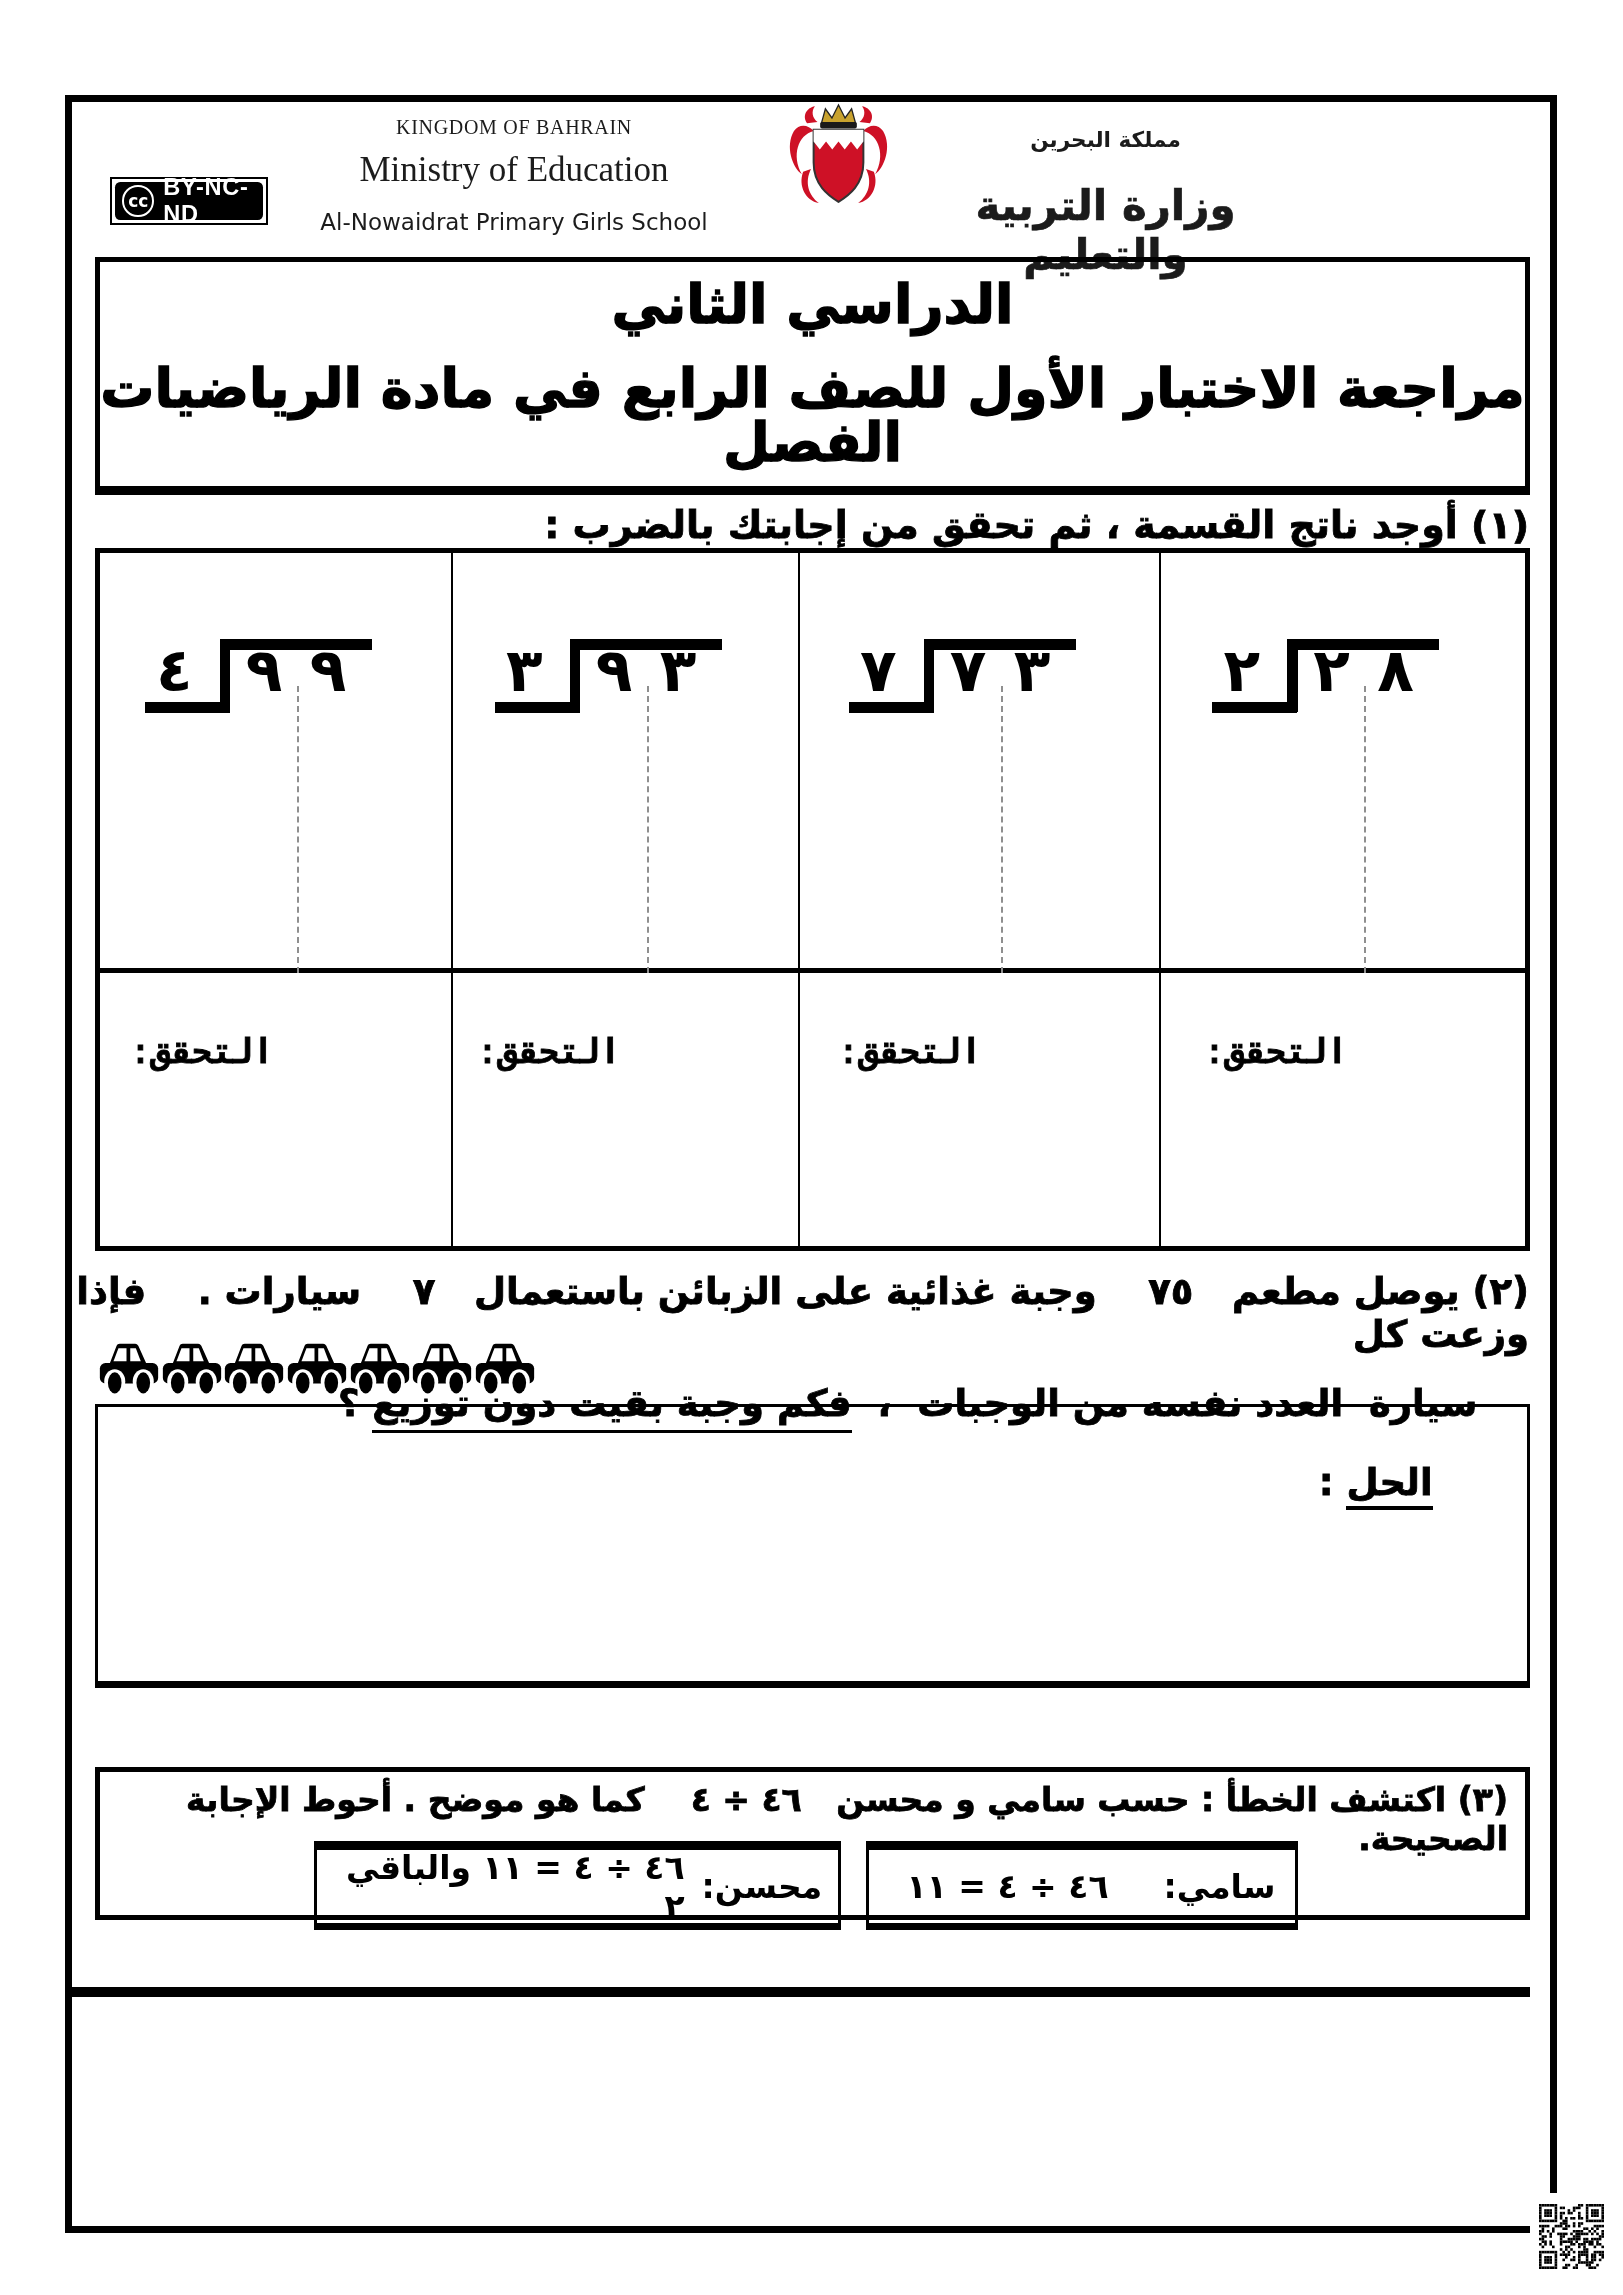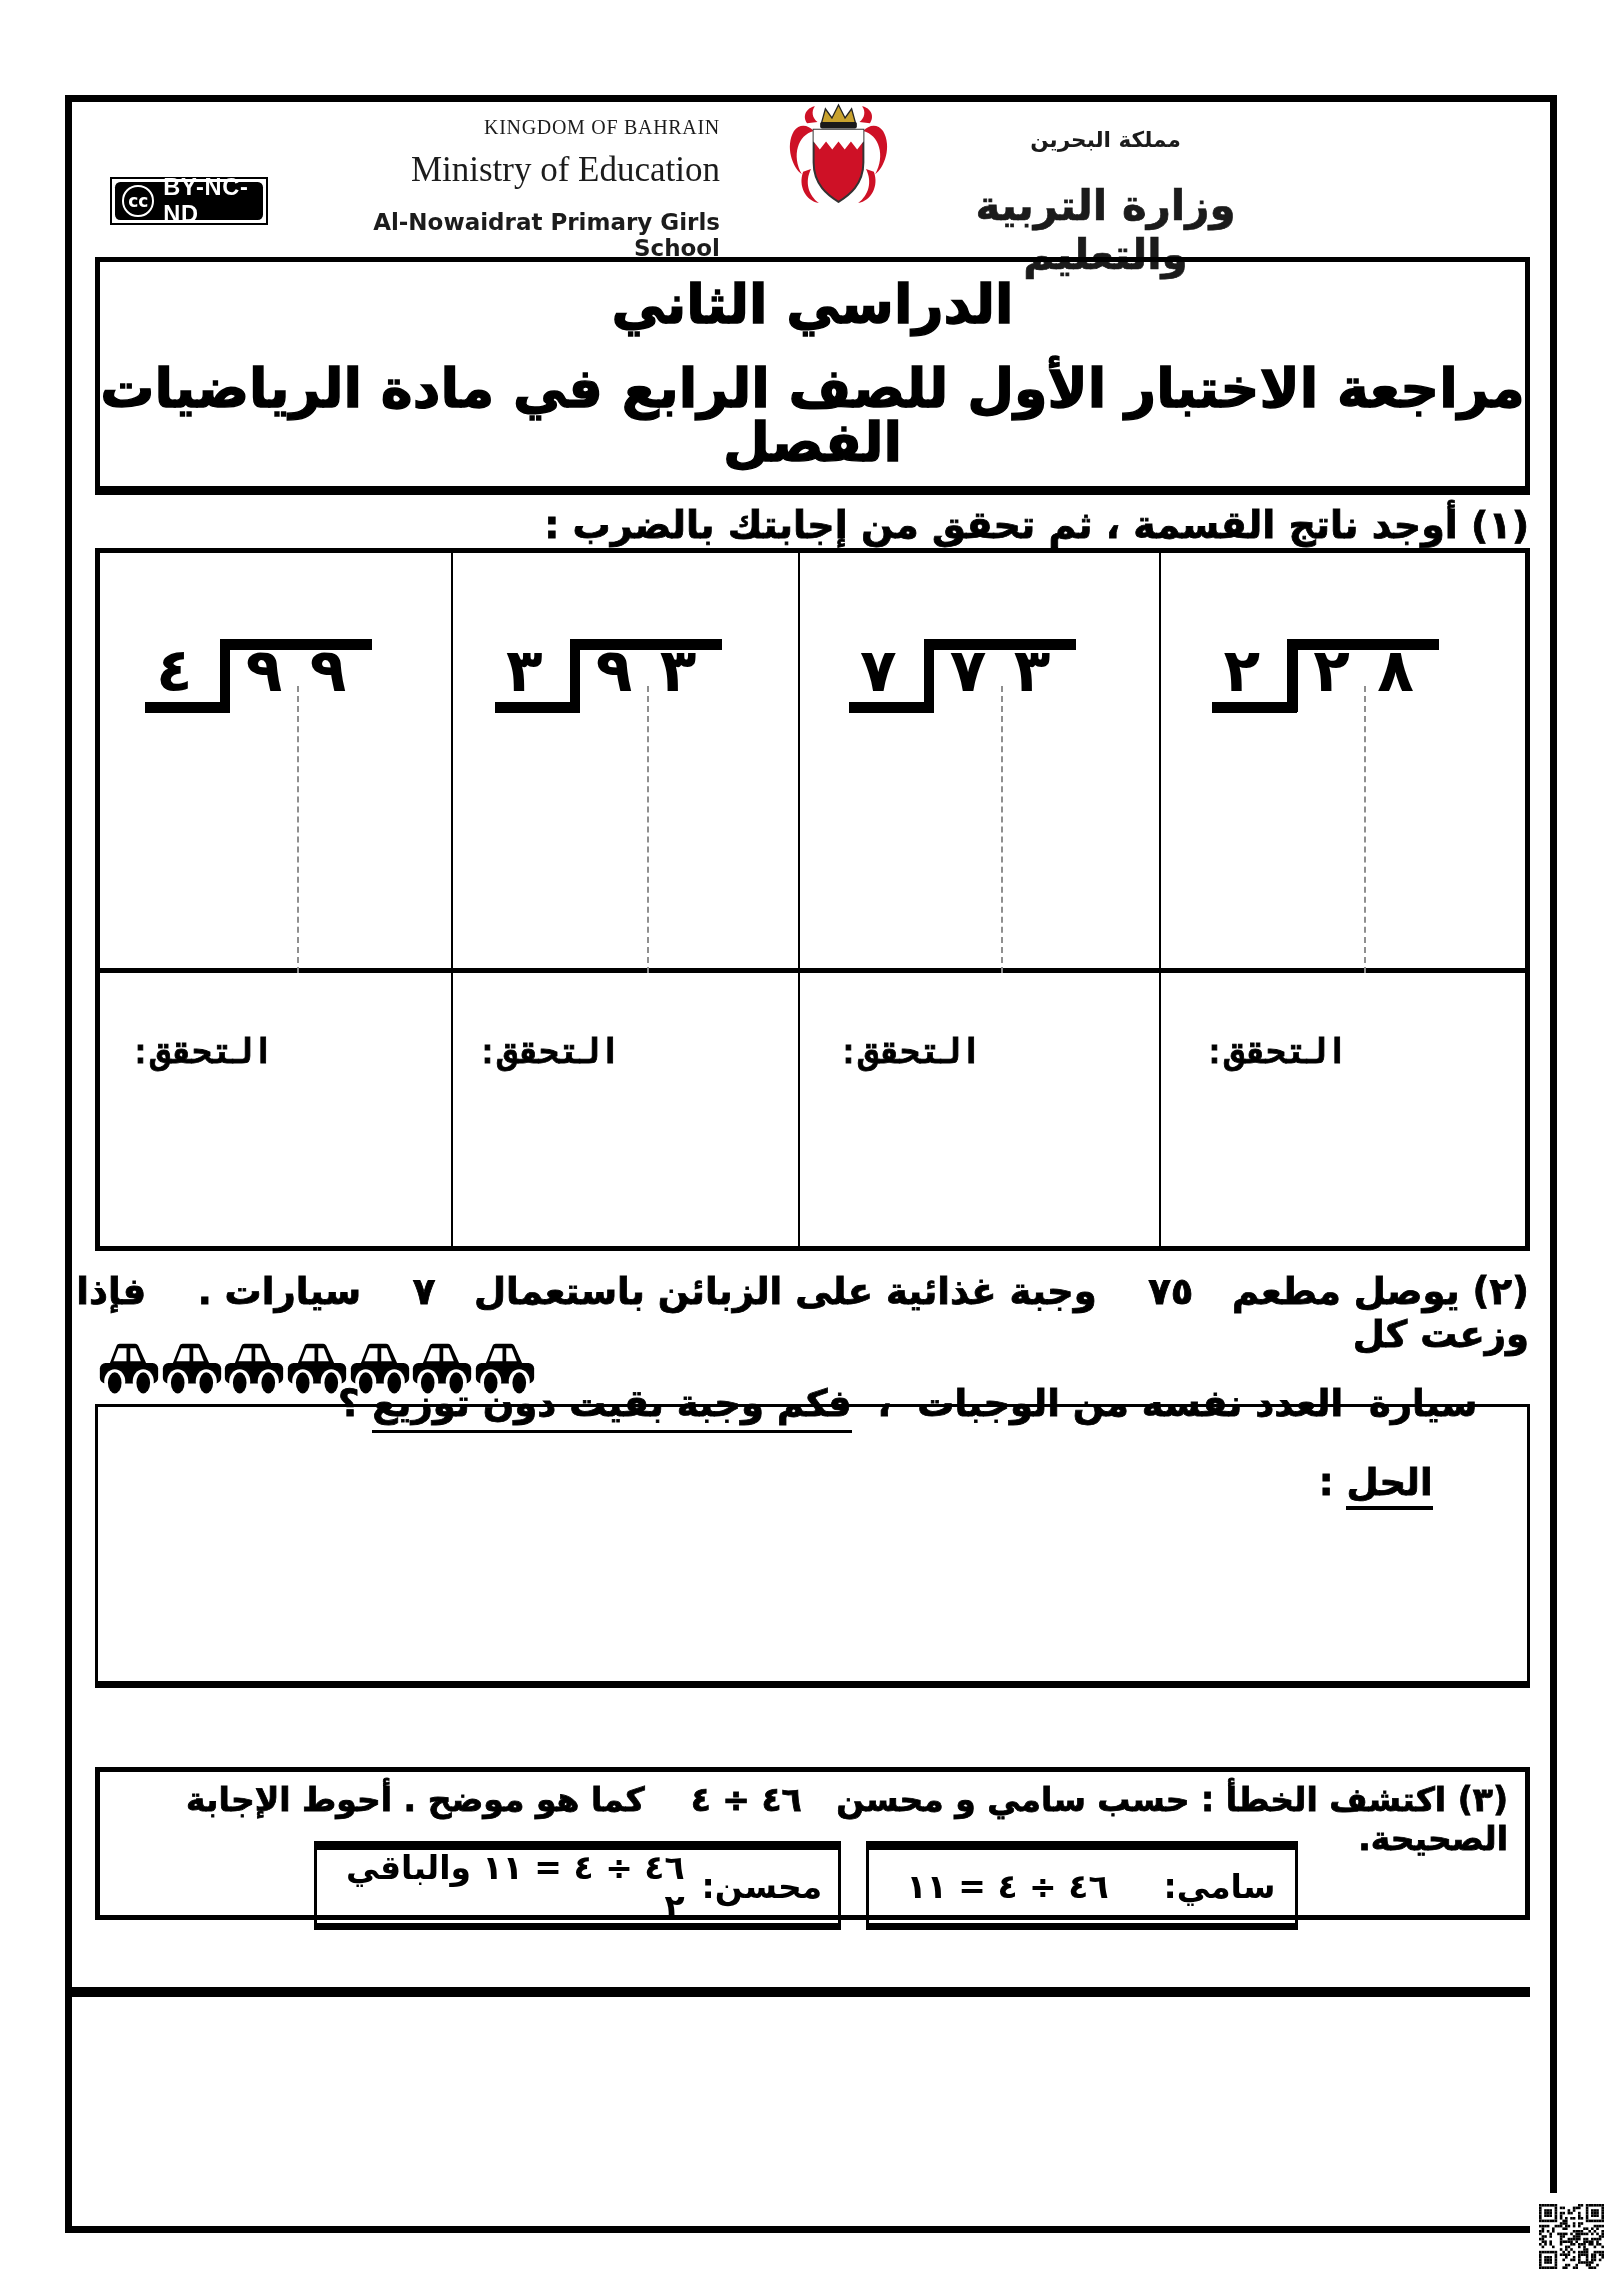--- a/index.html
+++ b/index.html
@@ -20,24 +20,24 @@
   .cc-badge { left:110px; top:177px; width:158px; height:48px;
     background:#fff; border:2.6px solid #000; box-sizing:border-box; padding:2.6px; }
   .cc-inner { background:#000; border-radius:5.2px; height:100%; display:flex;
     align-items:center; gap:9.2px; padding:0 7.9px; box-sizing:border-box; }
   .cc-circle { width:27.5px; height:27.5px; border:2.6px solid #fff; border-radius:50%;
     color:#fff; font-size:17px; font-weight:700; display:flex; align-items:center;
     justify-content:center; flex:0 0 auto; }
   .cc-text { color:#fff; font-size:23.6px; font-weight:700; letter-spacing:0.7px;
     font-family:"Liberation Sans", sans-serif; }
 
-  .header-en { left:308px; top:116px; width:412px; text-align:right; color:#1c1c1c; }
+  .header-en { left:308px; top:116px; width:412px; text-align:center; color:#1c1c1c; }
   .kingdom-en { font-family:"Liberation Serif", serif; font-size:20px; letter-spacing:0.7px; }
   .ministry-en { font-family:"Liberation Serif", serif; font-size:35px; margin-top:10.5px; }
-  .school-en { font-size:23px; margin-top:19.6px; font-weight:700; }
+  .school-en { font-size:23px; margin-top:19.6px; font-weight:400; }
 
   .crest { left:773px; top:97px; }
 
   .header-ar { left:942px; top:103px; width:327px; text-align:center; color:#1b1b1b; }
   .kingdom-ar { font-size:21.6px; font-weight:700; }
   .ministry-ar { font-size:42px; font-weight:700; margin-top:5.2px; -webkit-text-stroke:0.7px #1b1b1b; }
   .school-ar { font-size:23.6px; font-weight:700; margin-top:10.5px; }
 
   
   .title-box { left:95px; top:257px; width:1435px; height:238px;

